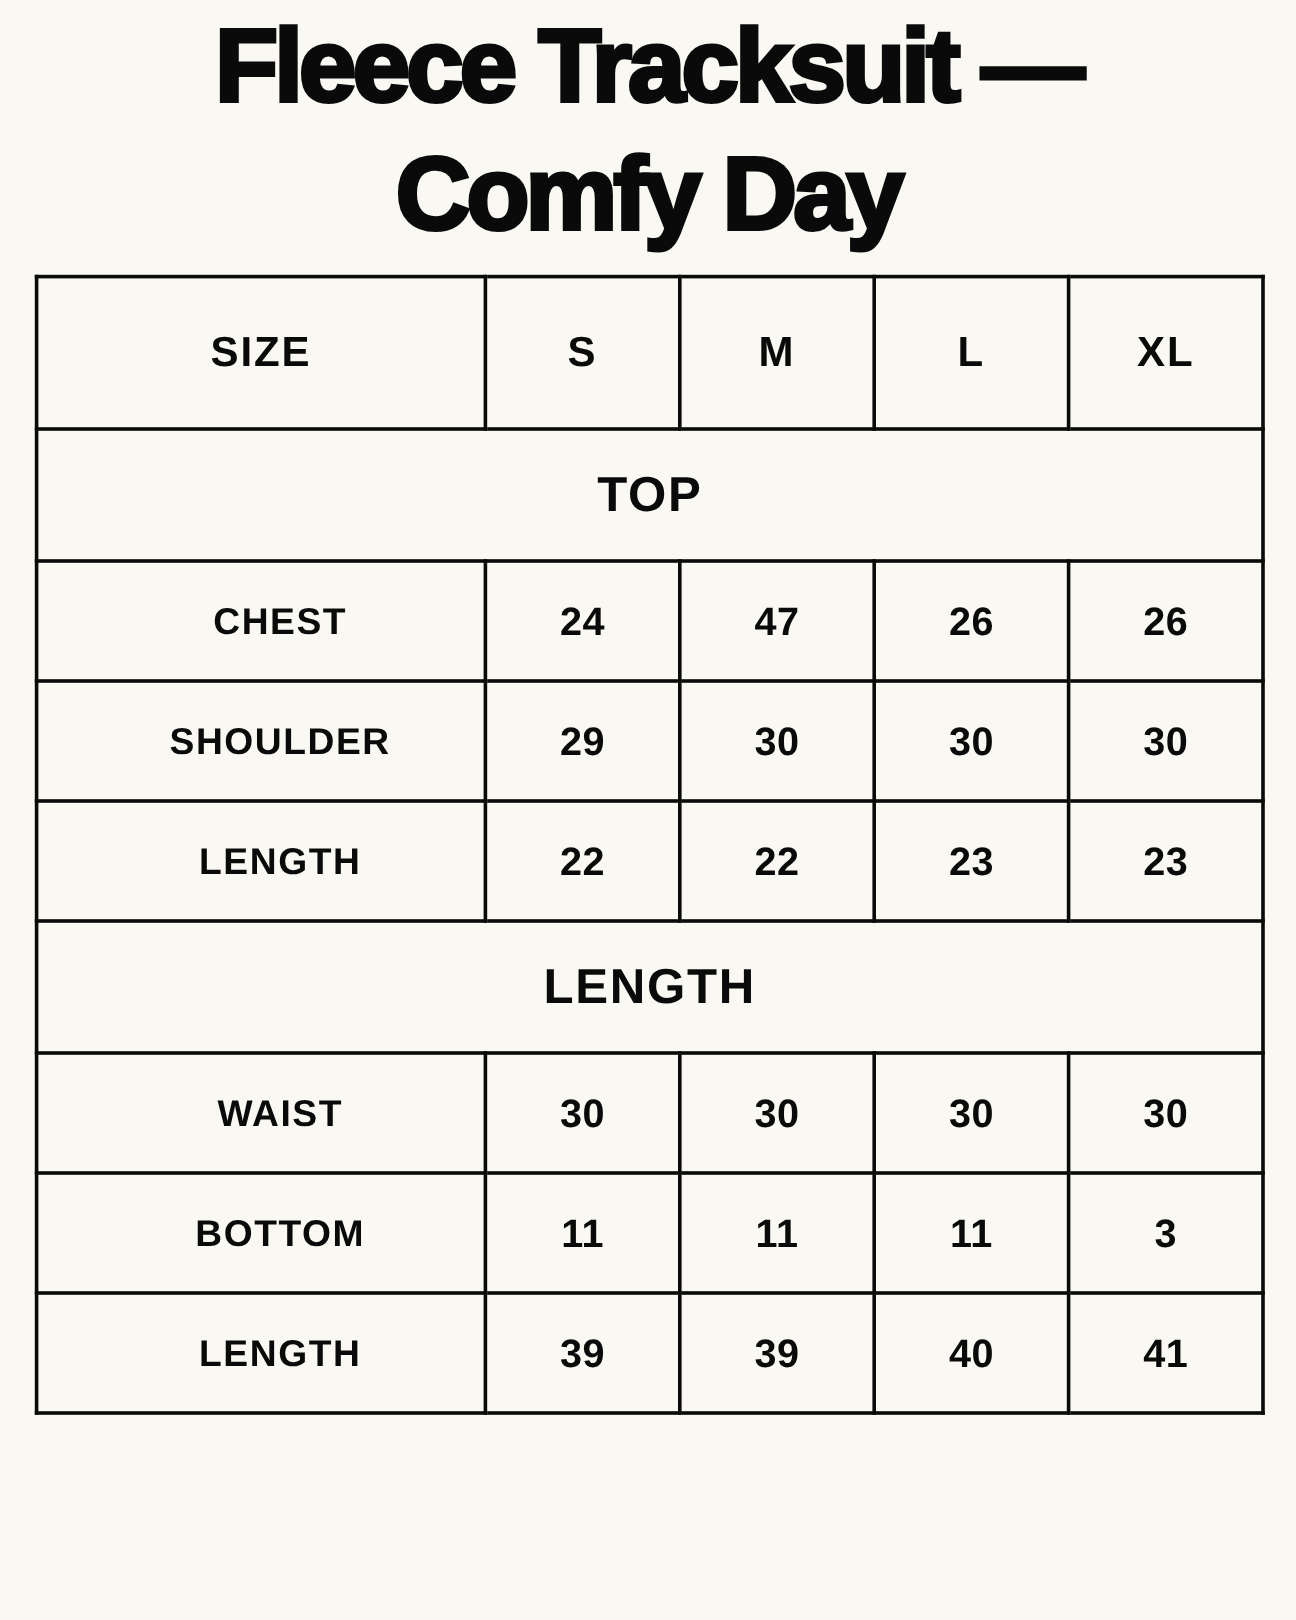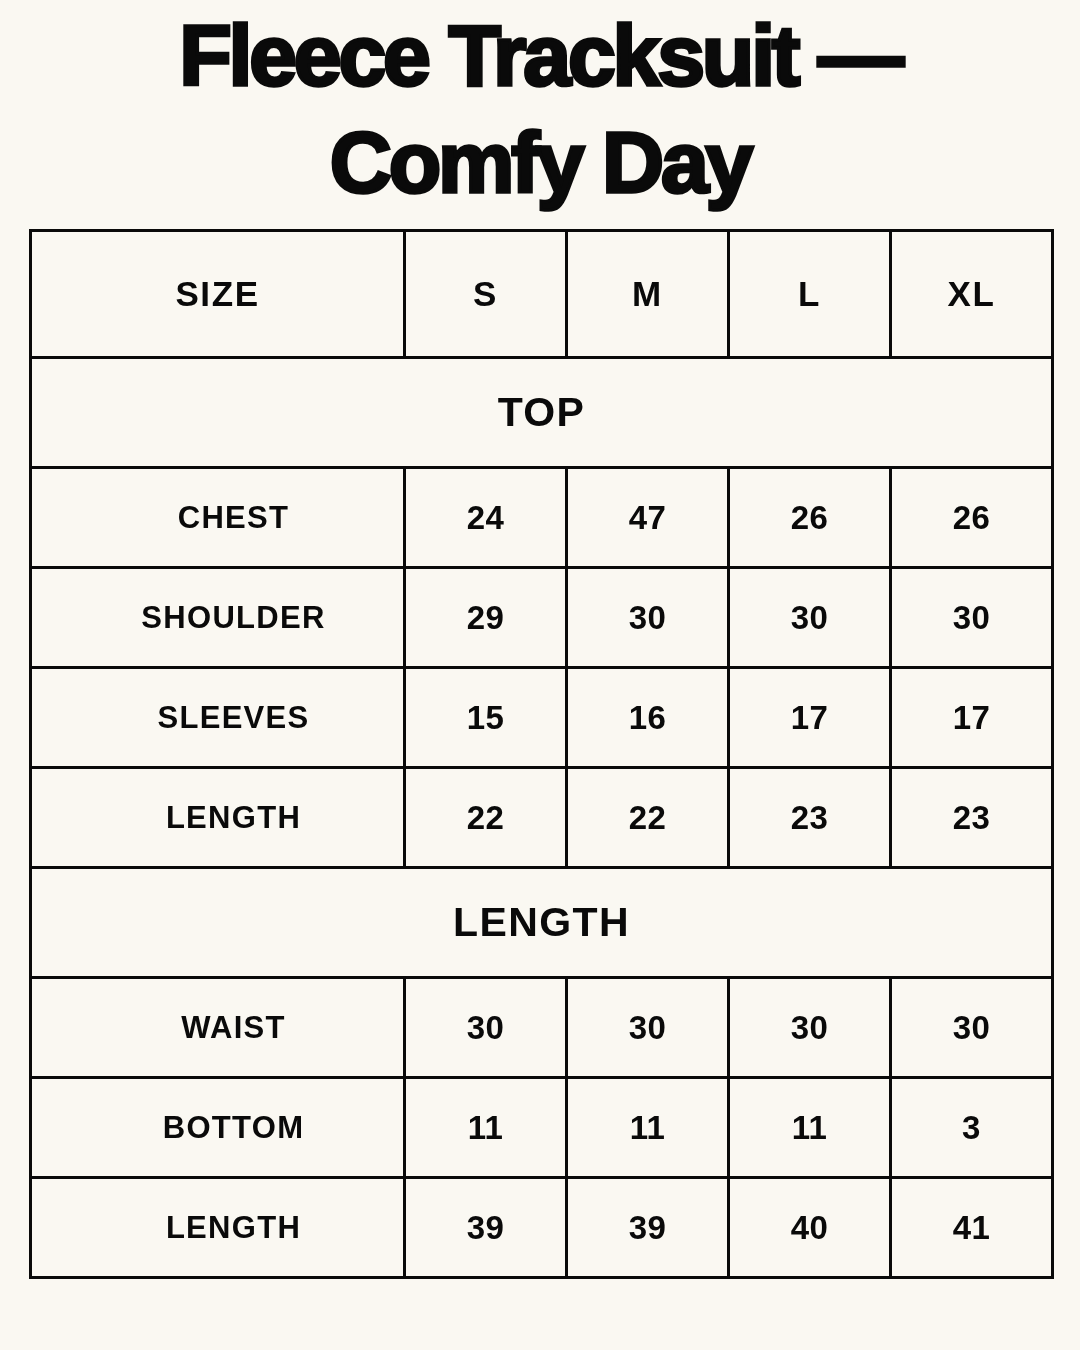--- a/index.html
+++ b/index.html
@@ -131,27 +131,20 @@
           <td class="value-cell">26</td>
         </tr>
         <tr class="data-row">
           <td class="label-cell">SHOULDER</td>
           <td class="value-cell">29</td>
           <td class="value-cell">30</td>
           <td class="value-cell">30</td>
           <td class="value-cell">30</td>
         </tr>
         <tr class="data-row">
-          <td class="label-cell">SLEEVES</td>
-          <td class="value-cell">15</td>
-          <td class="value-cell">16</td>
-          <td class="value-cell">17</td>
-          <td class="value-cell">17</td>
-        </tr>
-        <tr class="data-row">
           <td class="label-cell">LENGTH</td>
           <td class="value-cell">22</td>
           <td class="value-cell">22</td>
           <td class="value-cell">23</td>
           <td class="value-cell">23</td>
         </tr>
         <tr class="section-row">
           <td colspan="5">LENGTH</td>
         </tr>
         <tr class="data-row">

